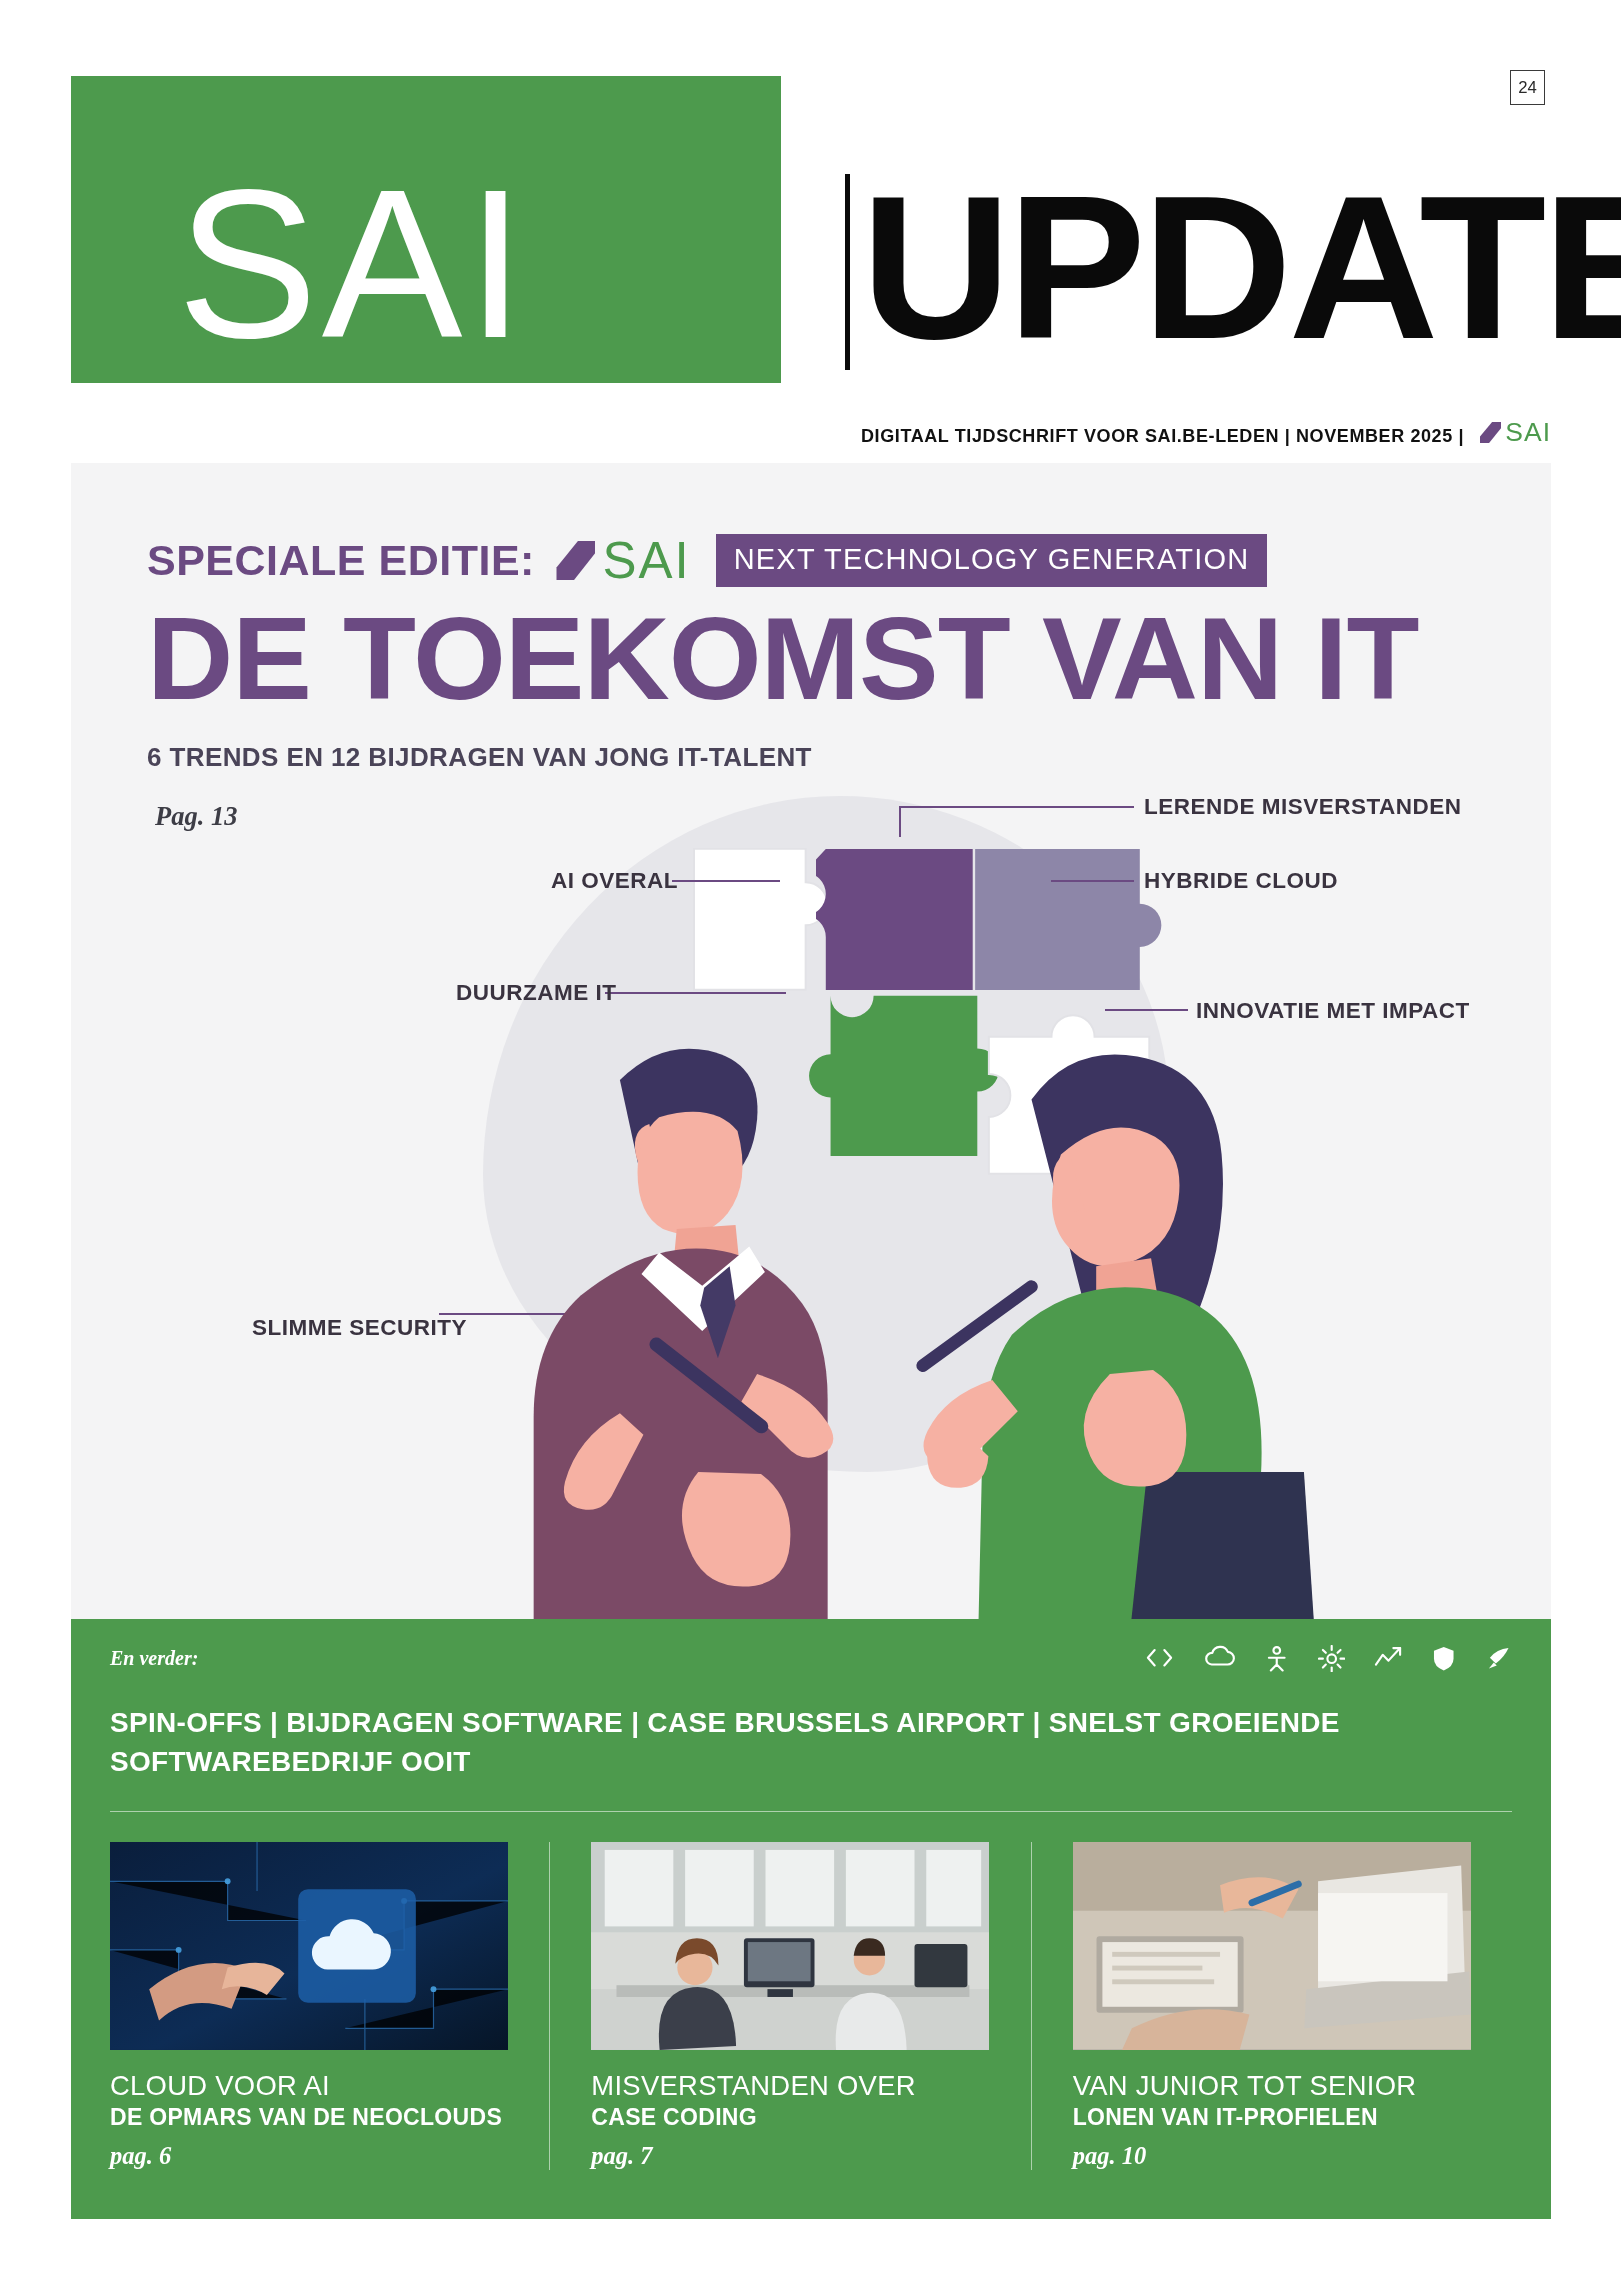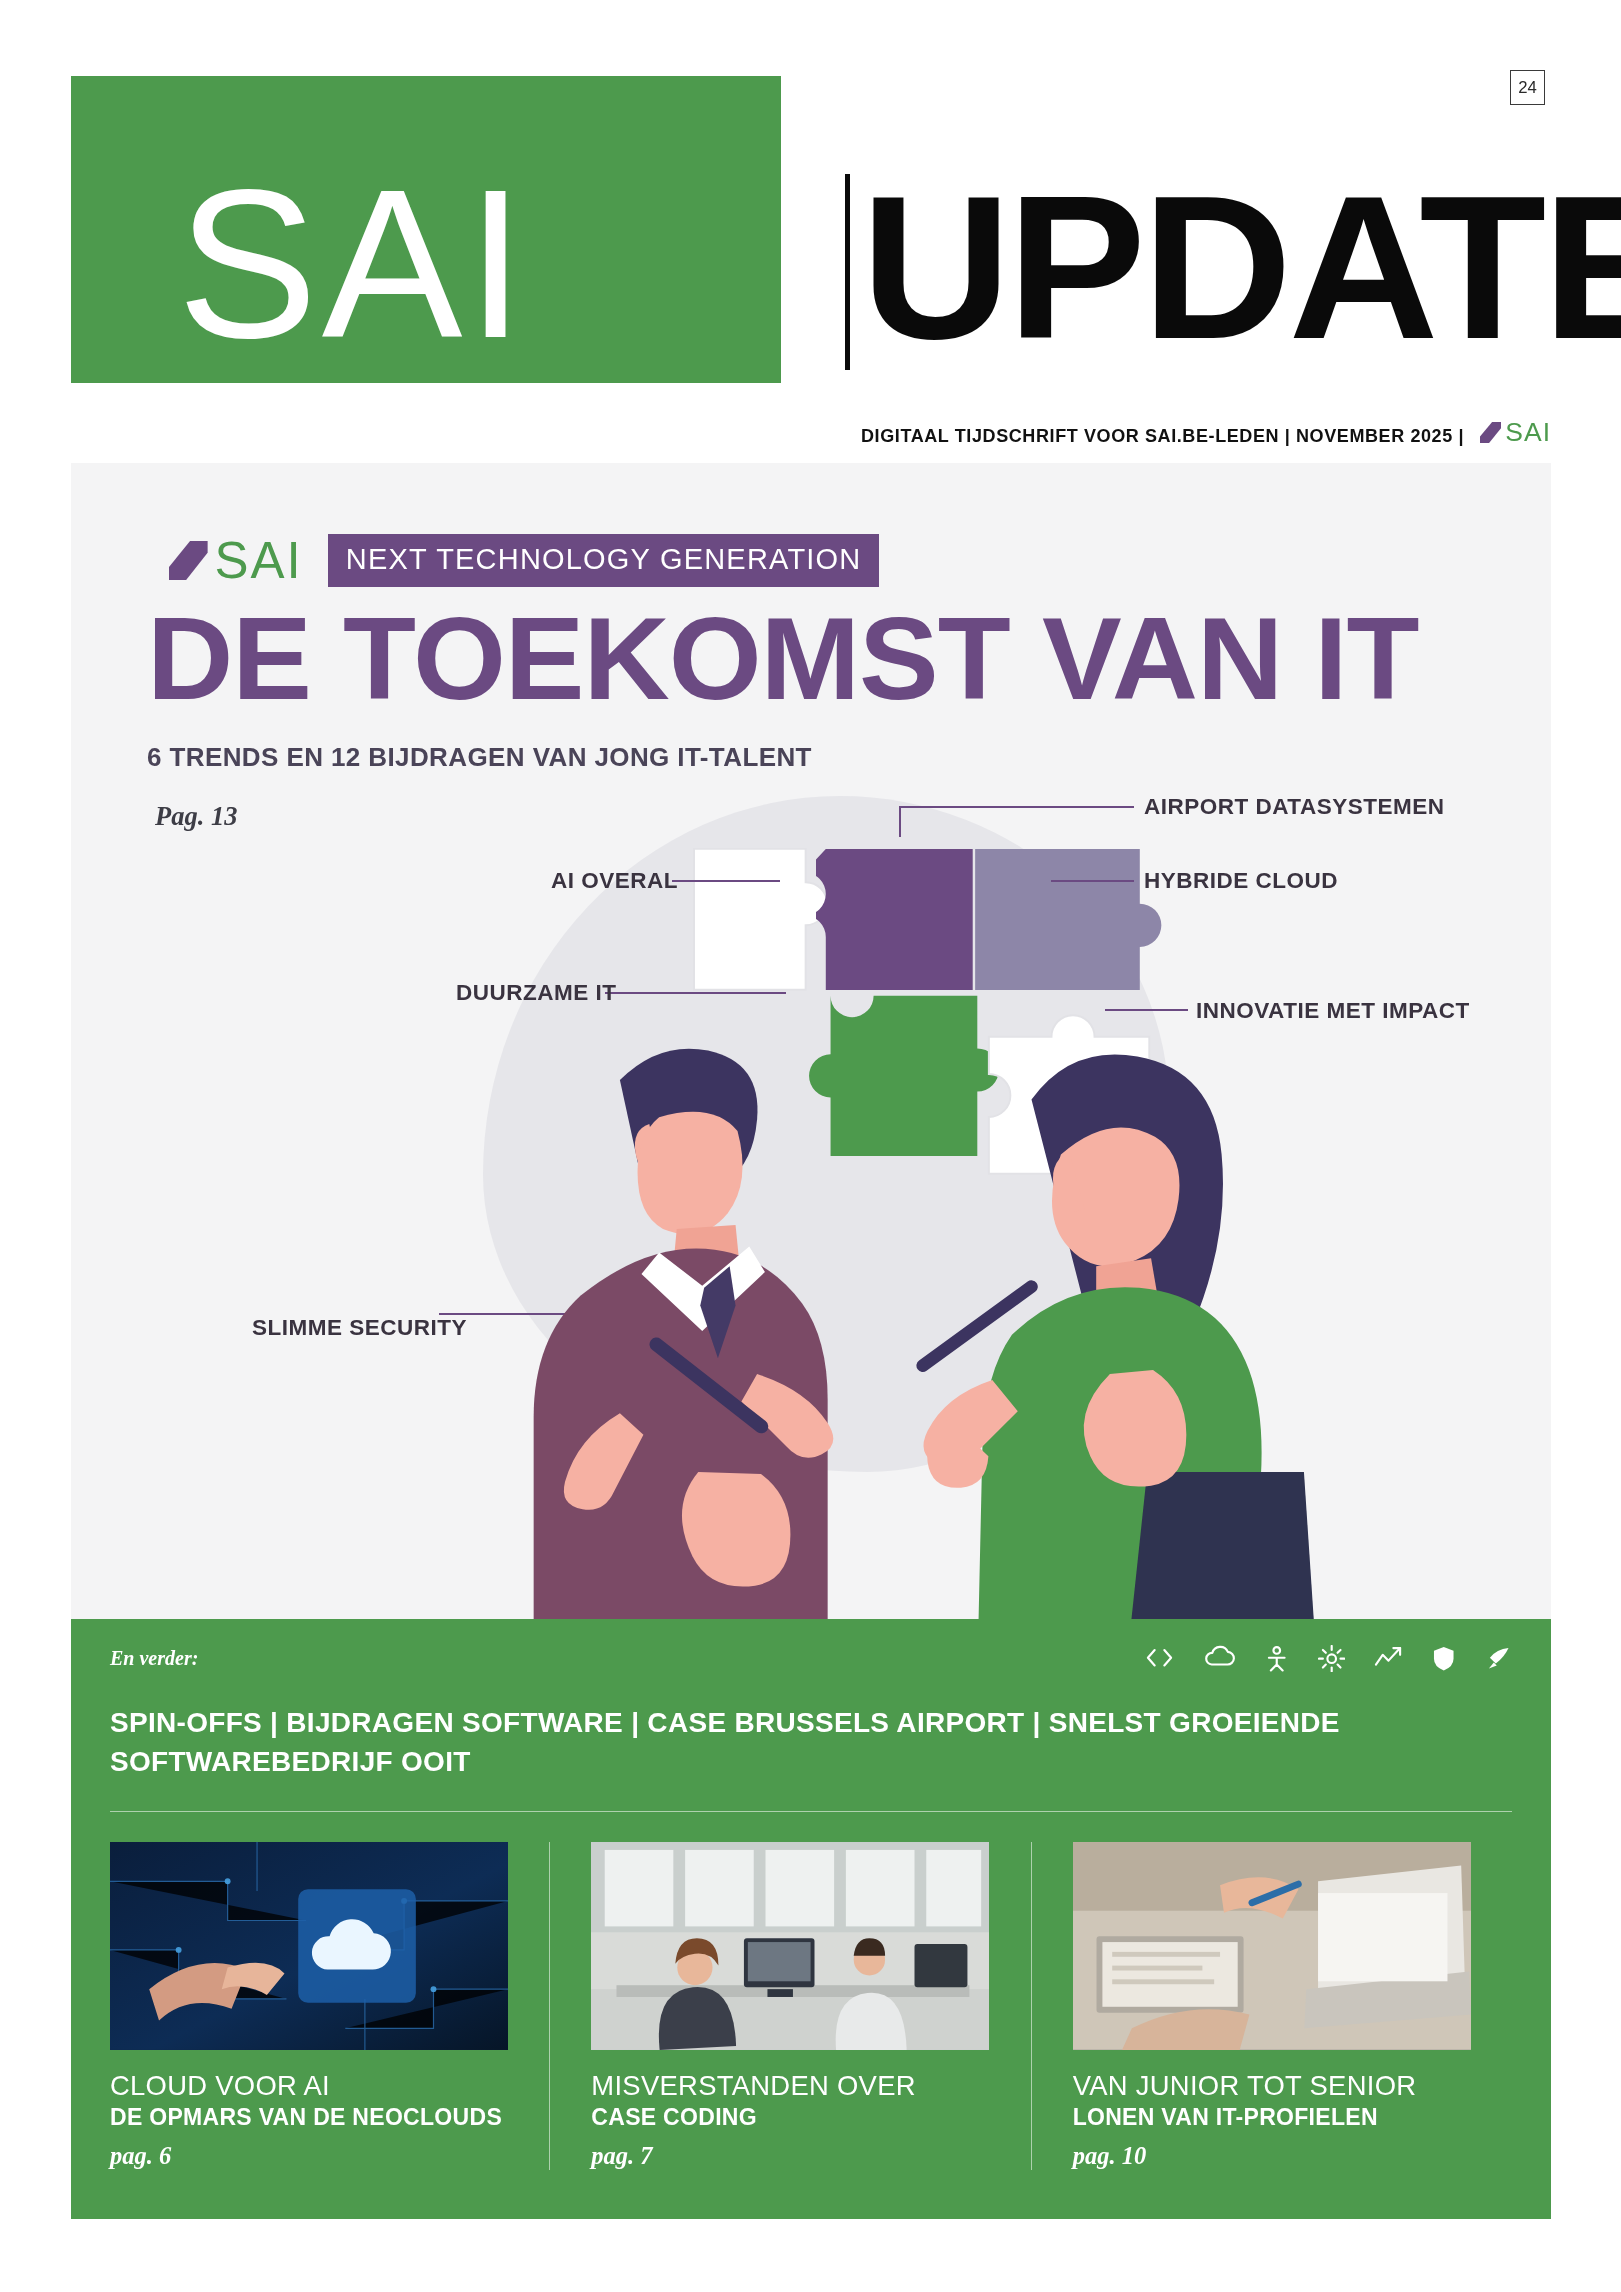--- a/index.html
+++ b/index.html
@@ -359,20 +359,21 @@
 
     <div class="mini-sai">
       <div class="glyph"></div>
       <div class="txt">SAI</div>
     </div>
   </div>
 
   <div class="hero">
 
     <div class="speciale-row">
+      <div class="speciale-label">SPECIALE EDITIE:</div>
       <div class="sai-inline">
         <div class="glyph"></div>
         <div class="txt">SAI</div>
       </div>
       <div class="ntg-pill">NEXT TECHNOLOGY GENERATION</div>
     </div>
 
     <div class="hero-title">DE TOEKOMST VAN IT</div>
     <div class="hero-sub">6 TRENDS EN 12 BIJDRAGEN VAN JONG IT-TALENT</div>
     <div class="hero-pag">Pag. 13</div>
@@ -399,21 +400,21 @@
       <svg class="pz" style="left:912px; top:221px;" width="225" height="216" viewBox="0 0 230 220">
         <path d="M6 30 H70 a22 22 0 0 1 44 0 H170 V170 H6 V112 a22 22 0 0 0 0 -44 Z" fill="#ffffff" stroke="#e2e2e6" stroke-width="2"></path>
       </svg>
 
       <svg class="pz" style="left:554px; top:549px;" width="186" height="206" viewBox="0 0 190 210">
         <path d="M8 8 H150 V60 a20 20 0 0 1 0 40 V160 H8 V104 a20 20 0 0 0 0 -40 Z" fill="#4d9a4d"></path>
       </svg>
 
       <div class="leader-v" style="left:828px; top:19.6px; height:31px;"></div>
       <div class="leader" style="left:828px; top:19.6px; width:235px;"></div>
-      <div class="label" style="left:1073px; top:7.8px;">AIRPORT DATASYSTEMEN</div>
+      <div class="label" style="left:1073px; top:7.8px;">LERENDE MISVERSTANDEN</div>
 
       <div class="leader" style="left:601px; top:94px; width:108px;"></div>
       <div class="label" style="left:480px; top:82px;">AI OVERAL</div>
 
       <div class="leader" style="left:980px; top:94px; width:83px;"></div>
       <div class="label" style="left:1073px; top:82px;">HYBRIDE CLOUD</div>
 
       <div class="leader" style="left:534px; top:206px; width:181px;"></div>
       <div class="label" style="left:385px; top:194px;">DUURZAME IT</div>
 

